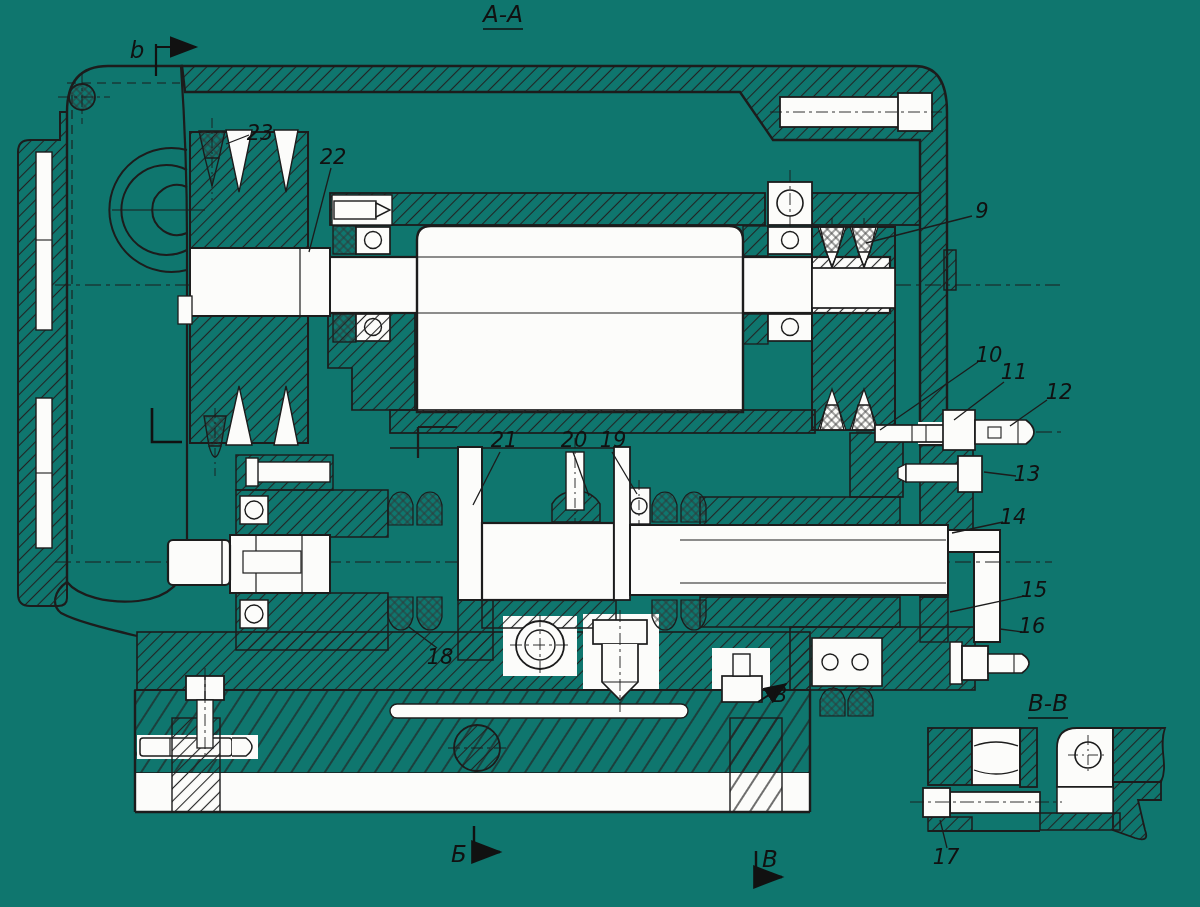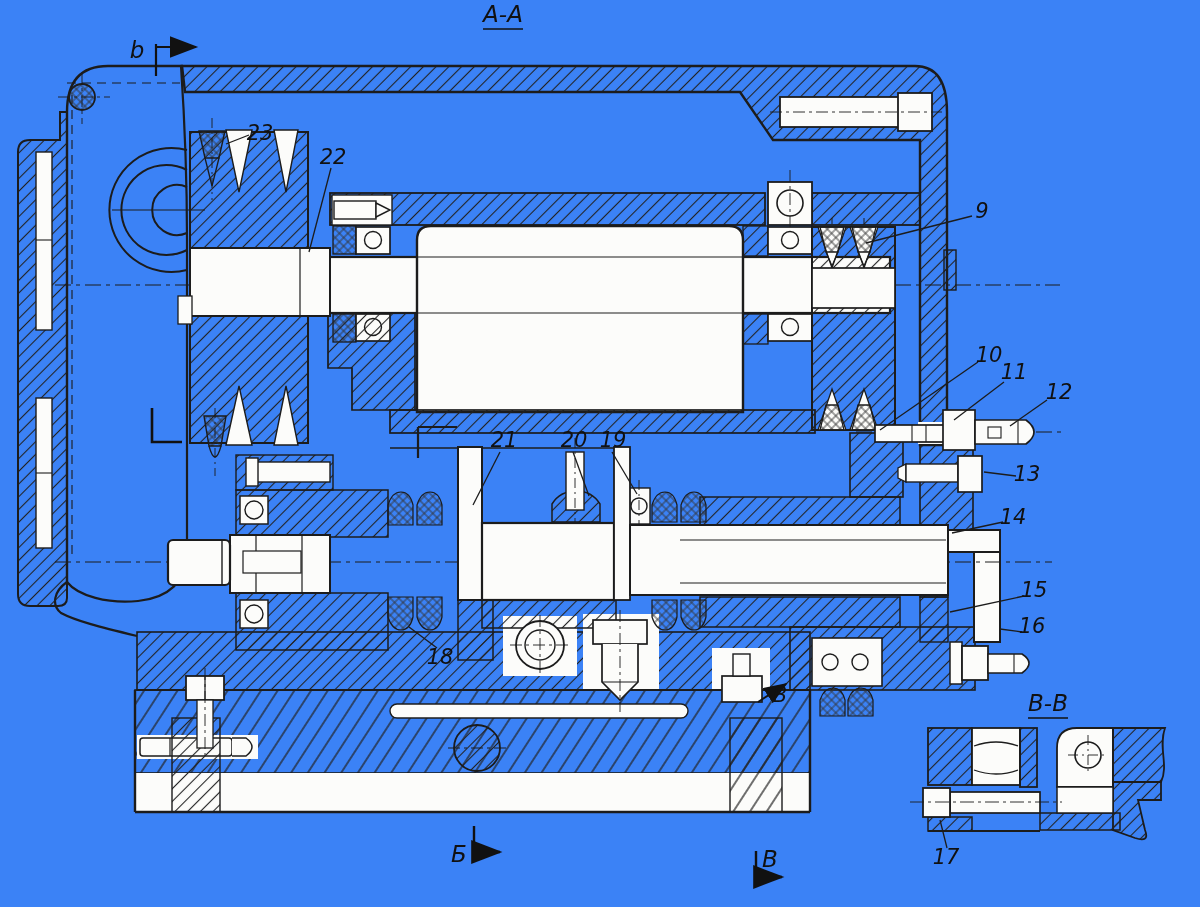--- a/index.html
+++ b/index.html
@@ -1,16 +1,16 @@
 <!DOCTYPE html>
 <html><head>
 <meta charset="utf-8">
 <style>
   html,body{margin:0;padding:0;background:#fff;}
-  #wrap{width:1200px;height:907px;background:#3b82f6;position:relative;}
+  #wrap{width:1200px;height:907px;background:#0f766e;position:relative;}
   svg{display:block;}
   .lbl{font-family:"DejaVu Sans",sans-serif;font-style:italic;font-size:21px;fill:#111;}
   .lbl-big{font-family:"DejaVu Sans",sans-serif;font-style:italic;font-size:23px;fill:#111;}
 </style>
 </head>
 <body>
 
 <div id="wrap">
 <svg width="1200" height="907" viewBox="0 0 1200 907">
 <defs>

